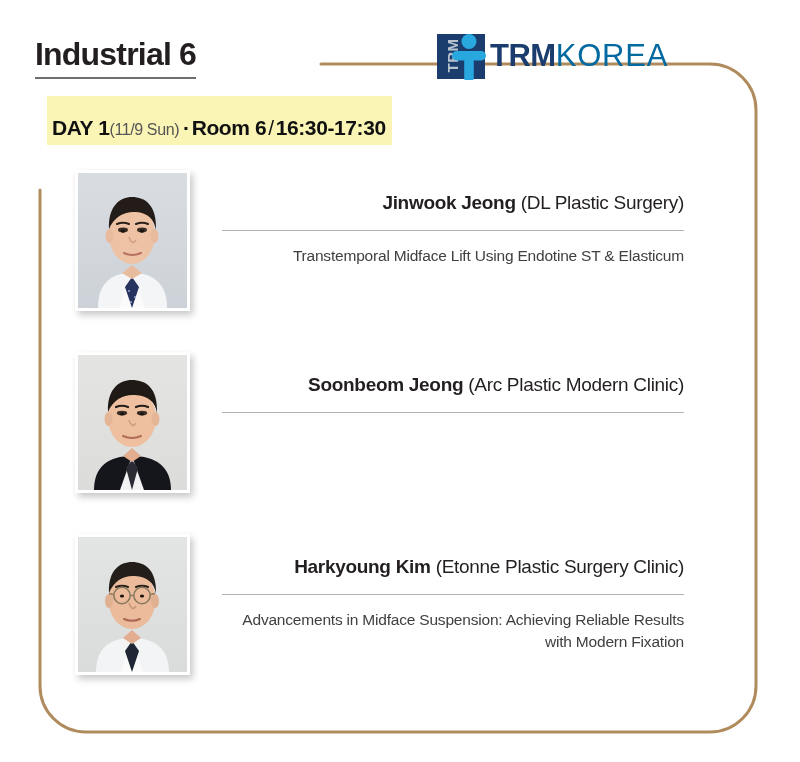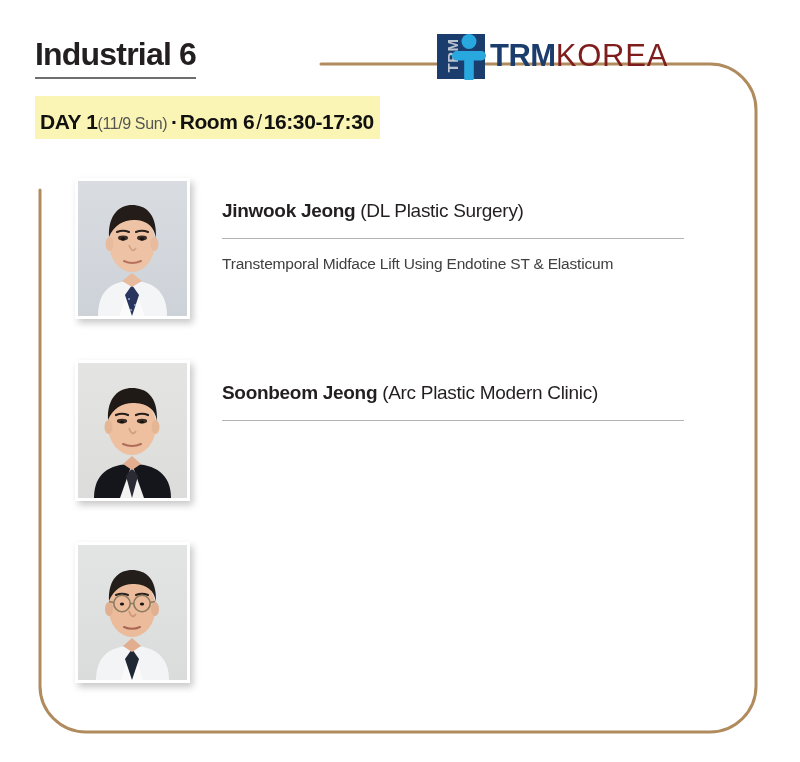--- a/index.html
+++ b/index.html
@@ -42,24 +42,24 @@
     font-weight: bold;
     color: #231f20;
     letter-spacing: -0.8px;
     padding-bottom: 4px;
     border-bottom: 2.5px solid #6e6e6e;
     line-height: 1.15;
     white-space: nowrap;
   }
   #schedule-line {
     position: absolute;
-    left: 35px;
+    left: 47px;
     top: 96px;
     background: #faf5b4;
-    padding: 13px 6px 4px 5px;
+    padding: 19px 6px 4px 5px;
     font-size: 21px;
     color: #111111;
     white-space: nowrap;
     letter-spacing: -0.4px;
     line-height: 1.25;
   }
   .sched-strong {
     font-weight: bold;
   }
   .sched-light {
@@ -125,30 +125,31 @@
   }
   #logo-trm {
     font-size: 31px;
     font-weight: bold;
     color: #1b3d6e;
     letter-spacing: -0.5px;
   }
   #logo-korea {
     font-size: 31px;
     font-weight: normal;
-    color: #7f1d1d;
+    color: #0369a1;
     letter-spacing: 0.8px;
   }
 
   
   #speakers {
     position: absolute;
     left: 0;
-    top: 178px;
+    top: 170px;
     width: 684px;
+    text-align: right;
   }
   .speaker-row {
     position: relative;
     display: flex;
     align-items: flex-start;
     margin-bottom: 41px;
   }
   .portrait-wrap {
     flex: none;
     margin-left: 75px;
@@ -332,15 +333,24 @@
         <ellipse cx="64" cy="59" rx="2.1" ry="1.6" fill="#18120e"></ellipse>
         <circle cx="44" cy="58.5" r="8.2" fill="none" stroke="#8b7a5f" stroke-width="1.6"></circle>
         <circle cx="64" cy="58.5" r="8.2" fill="none" stroke="#8b7a5f" stroke-width="1.6"></circle>
         <path d="M52.2 58.5 L55.8 58.5" stroke="#8b7a5f" stroke-width="1.5"></path>
         <path d="M35.8 57.5 L31 56.5" stroke="#8b7a5f" stroke-width="1.4"></path>
         <path d="M72.2 57.5 L77 56.5" stroke="#8b7a5f" stroke-width="1.4"></path>
         <path d="M51 66 Q54 75 58 69" stroke="#cb9779" stroke-width="1.6" fill="none"></path>
         <path d="M46 82 Q54 85.5 62 82" stroke="#ab6655" stroke-width="2" fill="none" stroke-linecap="round"></path>
       </svg>
     </div>
+    <div class="speaker-text">
+      <div class="speaker-name-line">
+        <span class="speaker-name">Harkyoung Kim</span>
+        <span class="speaker-affil">(Etonne Plastic Surgery Clinic)</span>
+      </div>
+      <div class="speaker-divider"></div>
+      <div class="speaker-topic" style="white-space:pre-line">Advancements in Midface Suspension: Achieving Reliable Results
+with Modern Fixation</div>
+    </div>
   </div>
 
 </div>
 
 </body></html>

